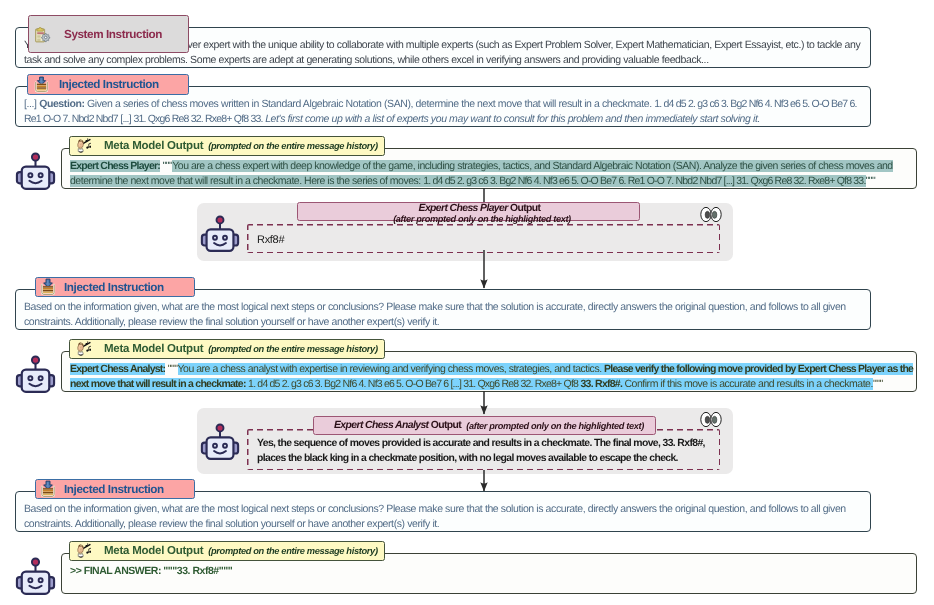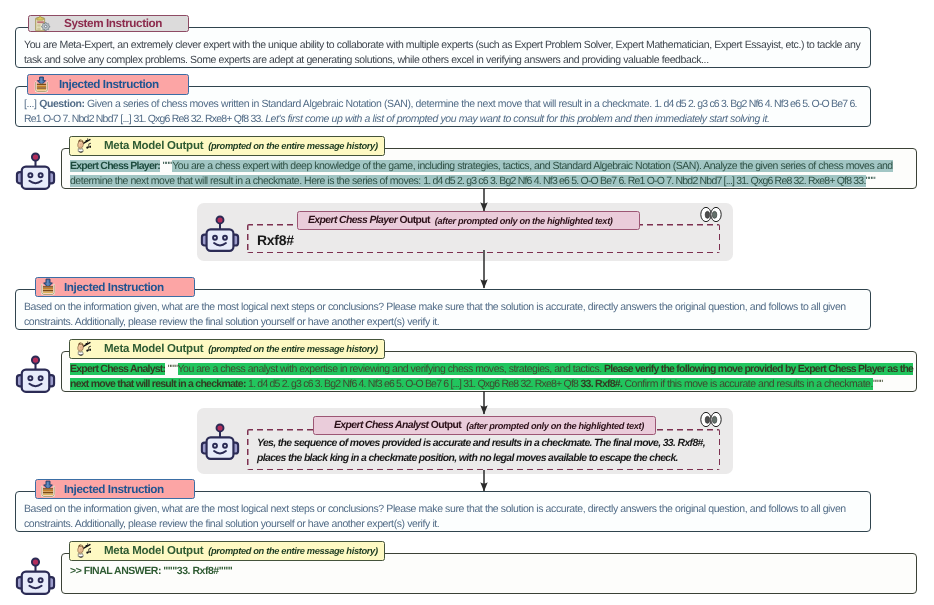--- a/index.html
+++ b/index.html
@@ -49,21 +49,21 @@
              repeating-linear-gradient(180deg,#7d3050 0 6px,transparent 6px 10px),
              repeating-linear-gradient(180deg,#7d3050 0 6px,transparent 6px 10px);
            background-size:100% 1.5px,100% 1.5px,1.5px 100%,1.5px 100%;
            background-position:0 0,0 100%,0 0,100% 0;
            background-repeat:no-repeat;}
   .tag.expert{border-color:#9c5674;background:#eaccda;}
   .tag.expert .tag-text{color:#2c1119;font-style:italic;}
   .tag.expert .sub{color:#2c1119;font-style:italic;font-weight:bold;}
 
   .hl-blue{background:#a2c6c4;}
-  .hl-green{background:#22c55e;}
+  .hl-green{background:#7dd3fc;}
 
   svg{display:block;}
   .arrow{position:absolute;z-index:4;overflow:visible;}
   .robot{position:absolute;}
 </style>
 </head>
 <body>
 
 <div class="stage">
 
@@ -130,21 +130,21 @@
   <symbol id="ic-eyes" viewBox="0 0 68 48">
     <ellipse cx="18.5" cy="24" rx="16" ry="22" fill="#ffffff" stroke="#1b1b1b" stroke-width="3"></ellipse>
     <ellipse cx="49.5" cy="24" rx="16" ry="22" fill="#ffffff" stroke="#1b1b1b" stroke-width="3"></ellipse>
     <ellipse cx="23" cy="25" rx="7.2" ry="11" fill="#4d4d4d" stroke="#1b1b1b" stroke-width="1.4"></ellipse>
     <ellipse cx="45" cy="25" rx="7.2" ry="11" fill="#63706a" stroke="#1b1b1b" stroke-width="1.4"></ellipse>
   </symbol>
  </defs>
 </svg>
 
 <div class="card blue" style="left:15px;top:27px;width:856px;height:41px;"></div>
-<div class="tag sys" style="left:28px;top:15px;width:161px;height:17px;padding-left:5px;">
+<div class="tag sys" style="left:28px;top:15px;width:161px;height:38px;padding-left:5px;">
   <span class="tag-icon">
     <svg width="17" height="17" viewBox="0 0 64 64">
           <use href="#ic-clip"></use>
         </svg>
       </span>
   <span class="tag-text" style="font-size:11.7px;letter-spacing:-0.4px;margin-left:13px;">System Instruction</span>
 </div>
 <div class="body-text sys" style="left:24px;top:38px;width:840px;">You are Meta-Expert, an extremely clever expert with the unique ability to collaborate with multiple experts (such as Expert Problem Solver, Expert Mathematician, Expert Essayist, etc.) to tackle any task and solve any complex problems. Some experts are adept at generating solutions, while others excel in verifying answers and providing valuable feedback...</div>
 
 <div class="card blue" style="left:15px;top:86px;width:856px;height:41px;"></div>
@@ -156,21 +156,21 @@
       </span>
   <span class="tag-text" style="font-size:11.7px;letter-spacing:-0.4px;margin-left:9px;">Injected Instruction</span>
 </div>
 <div class="body-text blue" style="left:24px;top:97px;width:840px;">
   <span>[...]</span>
   <b>Question:</b>
   <span>Given a series of chess moves written in Standard Algebraic Notation (SAN), determine the next move that will result in a checkmate.</span>
   <span class="mv">1. d4 d5 2. g3 c6 3. Bg2 Nf6 4. Nf3 e6 5. O-O Be7 6. Re1 O-O 7. Nbd2 Nbd7</span>
   <span class="mv">[...]</span>
   <span class="mv">31. Qxg6 Re8 32. Rxe8+ Qf8 33.</span>
-  <i>Let's first come up with a list of prompted you may want to consult for this problem and then immediately start solving it.</i>
+  <i>Let's first come up with a list of experts you may want to consult for this problem and then immediately start solving it.</i>
 </div>
 
 <div class="robot" style="left:15px;top:151px;">
   <svg width="41" height="41" viewBox="0 0 64 64">
         <use href="#ic-robot"></use>
       </svg>
     </div>
 <div class="card green" style="left:61px;top:148px;width:856px;height:41px;"></div>
 <div class="tag meta" style="left:69px;top:136px;width:316px;height:20px;padding-left:4px;">
   <span class="tag-icon">
@@ -190,32 +190,32 @@
   <path d="M7 23.6 L3.3 14.2 Q7 16.6 10.7 14.2 Z" fill="#2b2b2b"></path>
 </svg>
 
 <div class="panel" style="left:197px;top:203px;width:536px;height:58px;"></div>
 <div class="robot" style="left:200px;top:214px;">
   <svg width="40" height="40" viewBox="0 0 64 64">
         <use href="#ic-robot"></use>
       </svg>
     </div>
 <div class="dashbox" style="left:247px;top:224px;width:473px;height:29px;"></div>
-<div class="tag expert" style="left:297px;top:211px;width:343px;height:19px;padding-left:10px;">
+<div class="tag expert" style="left:297px;top:202px;width:343px;height:19px;padding-left:22px;flex-direction:column;">
   <span class="tag-text" style="font-size:10.4px;letter-spacing:-0.6px;">
     <i>Expert Chess Player</i><span style="font-style:normal;"> </span><span style="font-style:normal;">Output</span>
   </span>
   <span class="sub" style="font-size:9.2px;letter-spacing:-0.35px;margin-left:5px;">(after prompted only on the highlighted text)</span>
 </div>
 <div style="position:absolute;left:700px;top:206px;">
   <svg width="22" height="17" viewBox="0 0 68 48">
         <use href="#ic-eyes"></use>
       </svg>
     </div>
-<div class="body-text" style="left:257px;top:233px;font-size:14px;font-weight:bold;color:#181818;letter-spacing:-0.3px;">Rxf8#</div>
+<div class="body-text" style="left:257px;top:233px;font-size:11px;font-weight:normal;color:#181818;letter-spacing:-0.3px;">Rxf8#</div>
 
 <svg class="arrow" style="left:477px;top:250px;" width="14" height="39" viewBox="0 0 14 39">
   <path d="M7 0 L7 38" stroke="#2b2b2b" stroke-width="1.5"></path>
   <path d="M7 38.6 L3.3 29.2 Q7 31.6 10.7 29.2 Z" fill="#2b2b2b"></path>
 </svg>
 
 <div class="card blue" style="left:15px;top:289px;width:856px;height:41px;"></div>
 <div class="tag inj" style="left:35px;top:277px;width:160px;height:20px;padding-left:3px;">
   <span class="tag-icon">
     <svg width="18" height="18" viewBox="0 0 64 64">
@@ -261,21 +261,21 @@
   <span class="tag-text" style="font-size:10.4px;letter-spacing:-0.6px;">
     <i>Expert Chess Analyst</i><span style="font-style:normal;"> </span><span style="font-style:normal;">Output</span>
   </span>
   <span class="sub" style="font-size:9.2px;letter-spacing:-0.35px;margin-left:5px;">(after prompted only on the highlighted text)</span>
 </div>
 <div style="position:absolute;left:700px;top:411px;">
   <svg width="22" height="17" viewBox="0 0 68 48">
         <use href="#ic-eyes"></use>
       </svg>
     </div>
-<div class="body-text" style="left:257px;top:437px;width:460px;font-size:10.4px;font-weight:bold;color:#181818;letter-spacing:-0.62px;line-height:14.6px;font-style:italic;">
+<div class="body-text" style="left:257px;top:437px;width:460px;font-size:10.4px;font-weight:bold;color:#181818;letter-spacing:-0.62px;line-height:14.6px;">
   <div>Yes, the sequence of moves provided is accurate and results in a checkmate. The final move, 33. Rxf8#,</div>
   <div>places the black king in a checkmate position, with no legal moves available to escape the check.</div>
 </div>
 
 <svg class="arrow" style="left:477px;top:470px;" width="14" height="22" viewBox="0 0 14 22">
   <path d="M7 0 L7 21" stroke="#2b2b2b" stroke-width="1.5"></path>
   <path d="M7 21.6 L3.3 12.2 Q7 14.6 10.7 12.2 Z" fill="#2b2b2b"></path>
 </svg>
 
 <div class="card blue" style="left:15px;top:491px;width:856px;height:41px;"></div>

